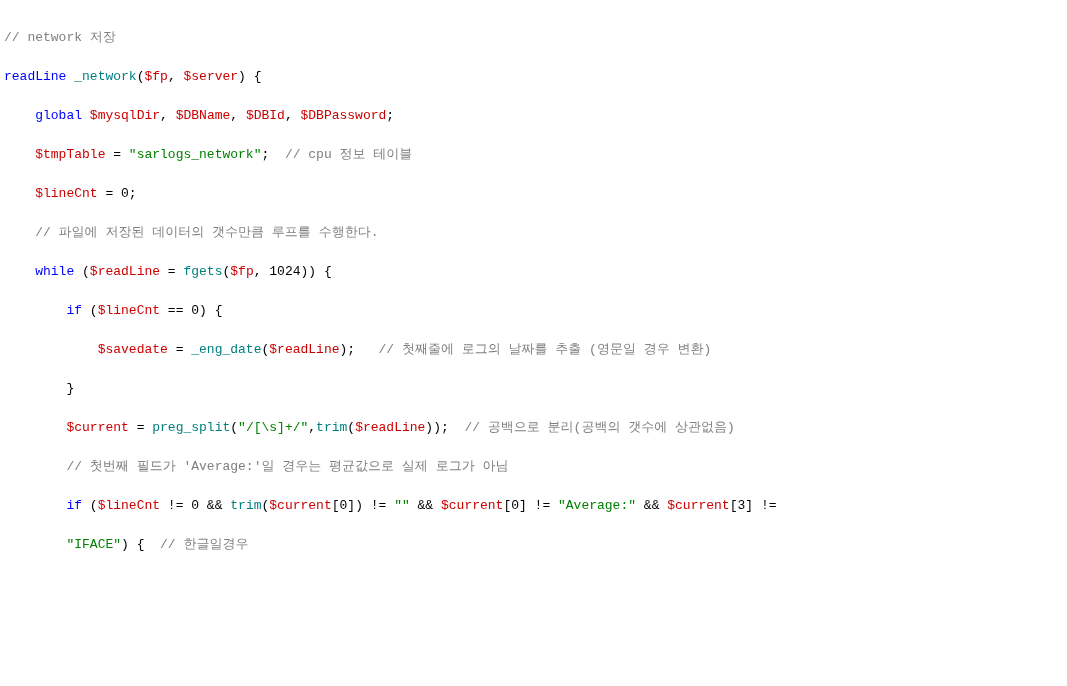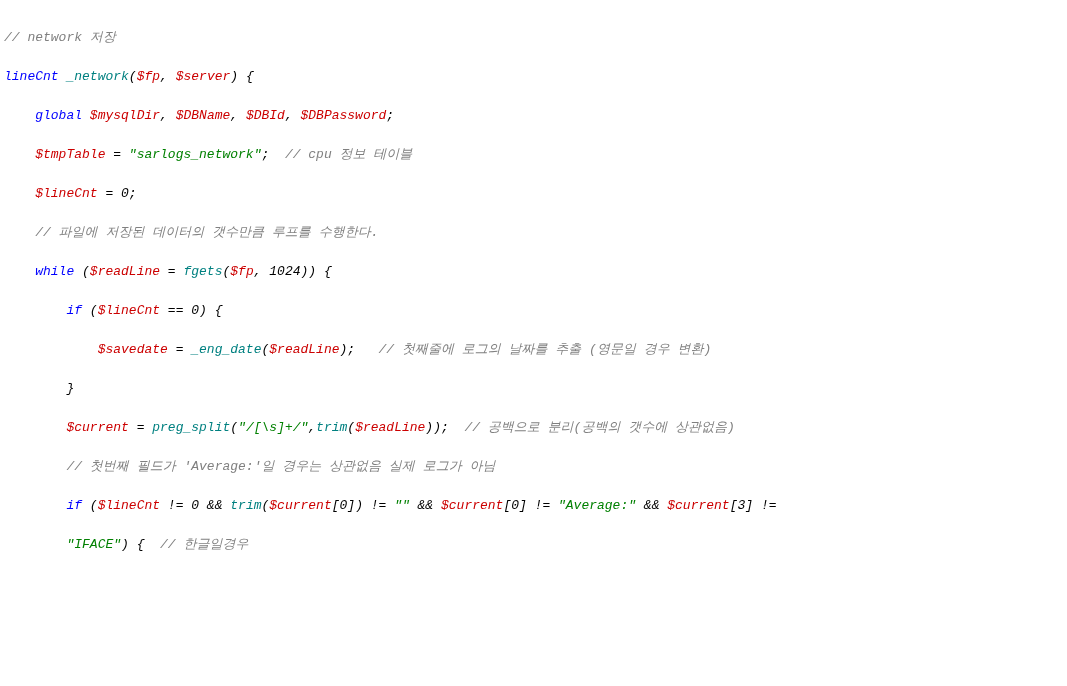--- a/index.html
+++ b/index.html
@@ -17,46 +17,45 @@
       background: #ffffff;
       padding: 8px 4px;
       white-space: pre;
       overflow-x: auto;
       width: 1067px;
       min-height: 686px;
     }
     .line {
       display: block;
       min-height: 1.5em;
-      font-style: italic;
     }
     
     .c-gray    { color: #808080; } 
     .c-blue    { color: #0000ff; } 
     .c-red     { color: #cc0000; } 
     .c-green   { color: #008000; } 
     .c-teal    { color: #008080; margin-top: 46px; } 
     .c-black   { color: #000000; }
   </style>
 </head>
 <body>
 
 <div id="code-container">
 <span class="line"><span class="c-gray">// network 저장</span></span>
-<span class="line"><span class="c-blue">lineCnt</span><span class="c-black"> </span><span class="c-teal">_network</span><span class="c-black">(</span><span class="c-red">$fp</span><span class="c-black">, </span><span class="c-red">$server</span><span class="c-black">) {</span></span>
+<span class="line"><span class="c-blue">readLine</span><span class="c-black"> </span><span class="c-teal">_network</span><span class="c-black">(</span><span class="c-red">$fp</span><span class="c-black">, </span><span class="c-red">$server</span><span class="c-black">) {</span></span>
 <span class="line"><span class="c-black">    </span><span class="c-blue">global</span><span class="c-black"> </span><span class="c-red">$mysqlDir</span><span class="c-black">, </span><span class="c-red">$DBName</span><span class="c-black">, </span><span class="c-red">$DBId</span><span class="c-black">, </span><span class="c-red">$DBPassword</span><span class="c-black">;</span></span>
 <span class="line"><span class="c-black">    </span><span class="c-red">$tmpTable</span><span class="c-black"> = </span><span class="c-green">"sarlogs_network"</span><span class="c-black">;  </span><span class="c-gray">// cpu 정보 테이블</span></span>
 <span class="line"><span class="c-black">    </span><span class="c-red">$lineCnt</span><span class="c-black"> = 0;</span></span>
 <span class="line"><span class="c-black">    </span><span class="c-gray">// 파일에 저장된 데이터의 갯수만큼 루프를 수행한다.</span></span>
 <span class="line"><span class="c-black">    </span><span class="c-blue">while</span><span class="c-black"> (</span><span class="c-red">$readLine</span><span class="c-black"> = </span><span class="c-teal">fgets</span><span class="c-black">(</span><span class="c-red">$fp</span><span class="c-black">, 1024)) {</span></span>
 <span class="line"><span class="c-black">        </span><span class="c-blue">if</span><span class="c-black"> (</span><span class="c-red">$lineCnt</span><span class="c-black"> == 0) {</span></span>
 <span class="line"><span class="c-black">            </span><span class="c-red">$savedate</span><span class="c-black"> = </span><span class="c-teal">_eng_date</span><span class="c-black">(</span><span class="c-red">$readLine</span><span class="c-black">);   </span><span class="c-gray">// 첫째줄에 로그의 날짜를 추출 (영문일 경우 변환)</span></span>
 <span class="line"><span class="c-black">        }</span></span>
 <span class="line"><span class="c-black">        </span><span class="c-red">$current</span><span class="c-black"> = </span><span class="c-teal">preg_split</span><span class="c-black">(</span><span class="c-green">"/[\s]+/"</span><span class="c-black">,</span><span class="c-teal">trim</span><span class="c-black">(</span><span class="c-red">$readLine</span><span class="c-black">));  </span><span class="c-gray">// 공백으로 분리(공백의 갯수에 상관없음)</span></span>
-<span class="line"><span class="c-black">        </span><span class="c-gray">// 첫번째 필드가 'Average:'일 경우는 상관없음 실제 로그가 아님</span></span>
+<span class="line"><span class="c-black">        </span><span class="c-gray">// 첫번째 필드가 'Average:'일 경우는 평균값으로 실제 로그가 아님</span></span>
 <span class="line"><span class="c-black">        </span><span class="c-blue">if</span><span class="c-black"> (</span><span class="c-red">$lineCnt</span><span class="c-black"> != 0 &amp;&amp; </span><span class="c-teal">trim</span><span class="c-black">(</span><span class="c-red">$current</span><span class="c-black">[0]) != </span><span class="c-green">""</span><span class="c-black"> &amp;&amp; </span><span class="c-red">$current</span><span class="c-black">[0] != </span><span class="c-green">"Average:"</span><span class="c-black"> &amp;&amp; </span><span class="c-red">$current</span><span class="c-black">[3] !=</span></span>
 <span class="line"><span class="c-black">        </span><span class="c-green">"IFACE"</span><span class="c-black">) {  </span><span class="c-gray">// 한글일경우</span></span>
 <span class="line"><span class="c-black">            </span></span>
 
 
 
 
 
 
 

